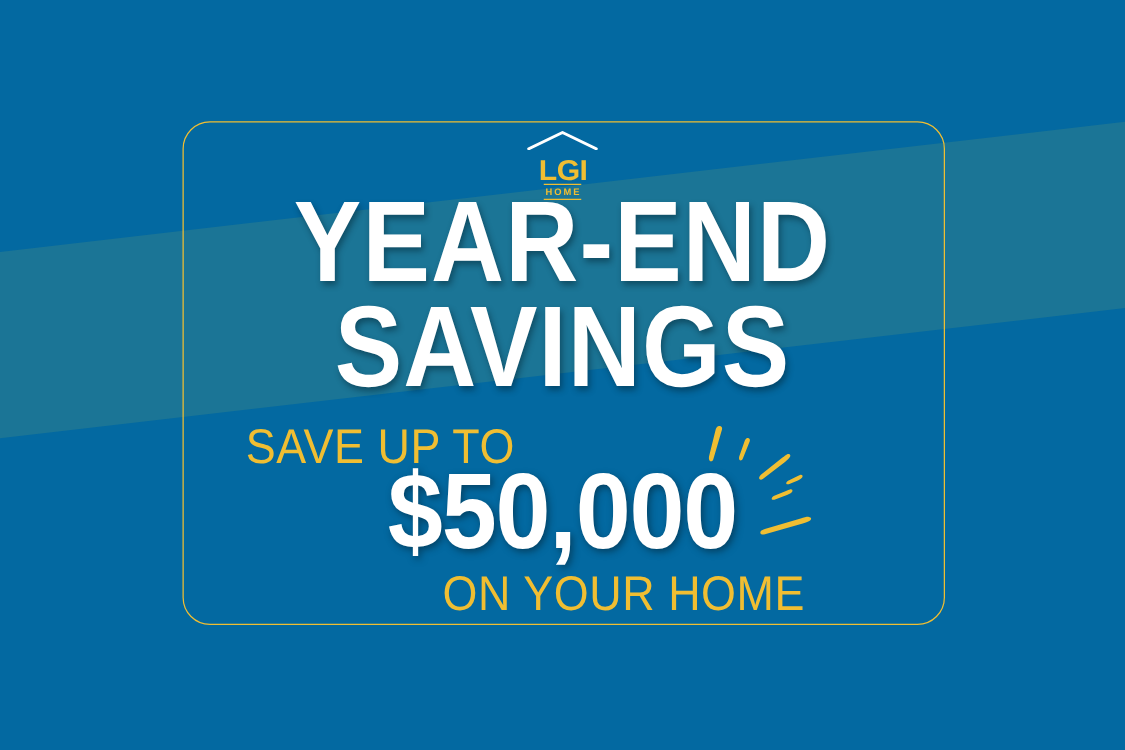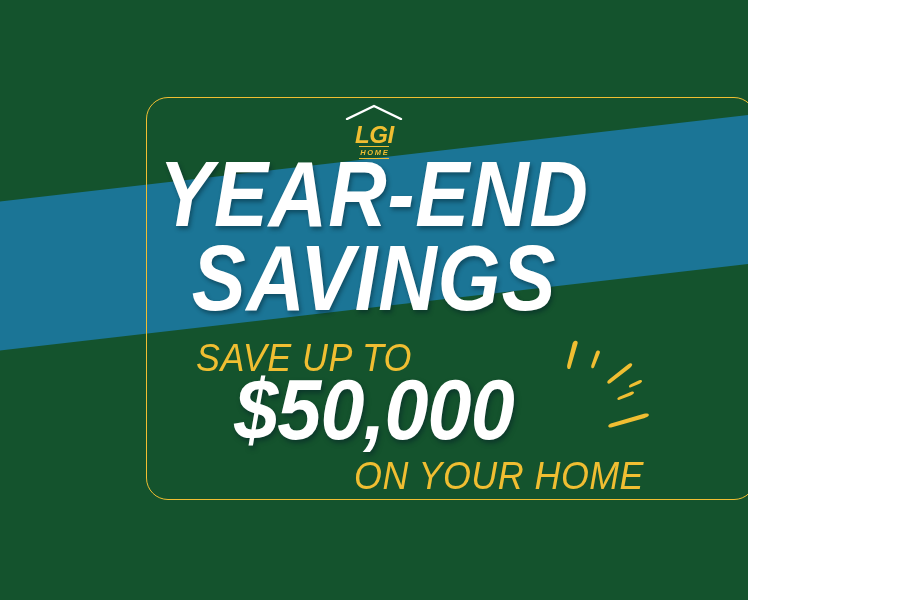--- a/index.html
+++ b/index.html
@@ -6,24 +6,23 @@
   * { margin:0; padding:0; box-sizing:border-box; }
 
   html, body {
     width:900px; height:600px;
     overflow:hidden;
     font-family:"Liberation Sans", sans-serif;
   }
 
   #promo-canvas {
     position:relative;
-    width:748px; height:600px;
-    background:#14532d;
+    width:900px; height:600px;
+    background:#0369a1;
     overflow:hidden;
-    font-style:italic;
   }
 
   
   .diag-band {
     position:absolute;
     left:-80px;
     top:150px;
     width:1060px;
     height:148px;
     background:#1b7596;

